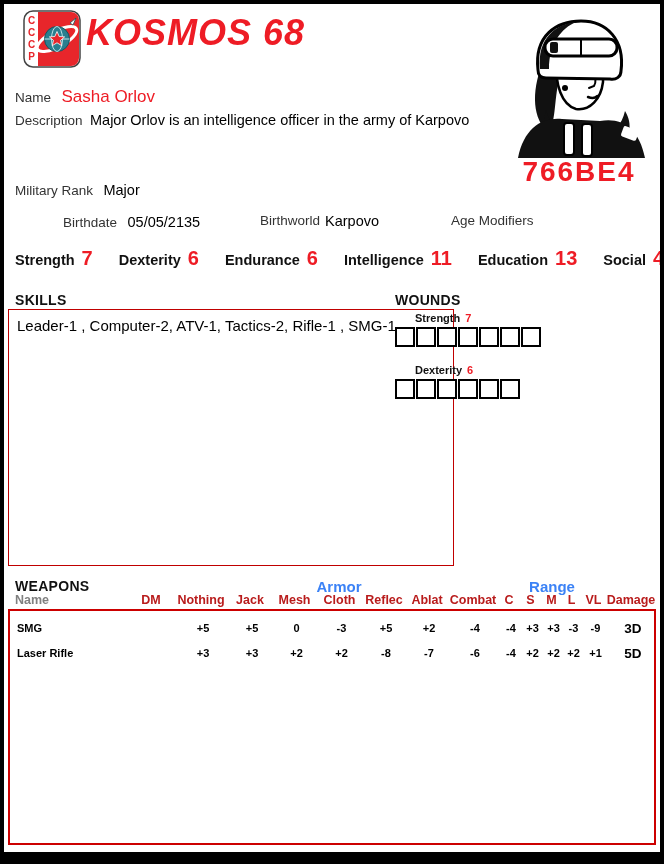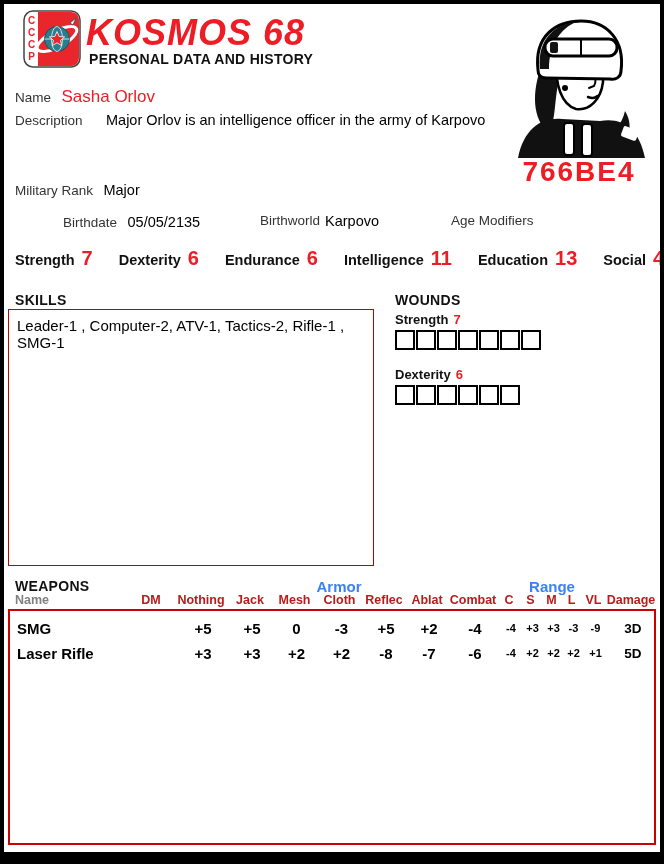--- a/index.html
+++ b/index.html
@@ -27,30 +27,30 @@
   .stats-row{display:flex;align-items:baseline;gap:26px;}
   .stat{display:flex;align-items:baseline;gap:7px;}
   .stat .s-lbl{font-weight:700;font-size:14.5px;color:#111;}
   .stat .s-val{font-size:20px;font-weight:600;}
   
   .sec-hdr{font:700 14px "Liberation Sans", sans-serif;color:#111;letter-spacing:.3px;}
   
   .skills-box{box-sizing:border-box;border:1px solid #c00000;}
   .skills-text{font-size:15px;padding:7px 8px;}
   
-  .track-label{font-weight:700;font-size:13px;color:#111;}
+  .track-label{font-weight:700;font-size:11px;color:#111;margin-left:20px;}
   .track-label .t-val{margin-left:5px;}
   .boxes{display:flex;gap:1px;margin-top:3px;}
   .wbox{width:16px;height:16px;border:2px solid #000;background:#fff;}
   .track{margin-bottom:17px;}
   
   .wgrid{display:grid;grid-template-columns:120px 46px 54px 44px 45px 45px 44px 42px 50px 22px 21px 21px 19px 25px 50px;width:648px;}
   .wcell{font-weight:700;font-size:12.5px;text-align:center;white-space:nowrap;color:#b91c1c;}
   .wcell.c0{text-align:left;padding-left:7px;color:#808080;}
-  .wrow .wcell{font-size:15px;color:#000;}
+  .wrow .wcell{font-size:11px;color:#000;}
   .wrow .wcell.c0{color:#000;}
   .wrow .wcell.rng{font-size:11px;}
   .wrow .wcell.c14{font-size:13.5px;}
   .wrow{line-height:25px;height:25px;}
   .weapons-box{box-sizing:border-box;border:2px solid #cc0000;}
   .grp-lbl{font-weight:700;font-size:15px;color:#3b82f6;text-align:center;}
   .red{color:#ee1c25;}
 </style>
 </head>
 <body>
@@ -70,21 +70,20 @@
       <ellipse cx="34" cy="29" rx="22" ry="8" fill="none" stroke="#ffffff" stroke-width="3" transform="rotate(-28 34 29)"></ellipse>
       <circle cx="34" cy="29" r="12.5" fill="#2a7f8f" stroke="#145560" stroke-width="1"></circle>
       <ellipse cx="34" cy="29" rx="5.5" ry="12.5" fill="none" stroke="#bfe3e8" stroke-width="1"></ellipse>
       <line x1="21.5" y1="29" x2="46.5" y2="29" stroke="#bfe3e8" stroke-width="1"></line>
       <path d="M34,21.5 l2.2,5 5.4,.4 -4.1,3.5 1.3,5.3 -4.8,-2.9 -4.8,2.9 1.3,-5.3 -4.1,-3.5 5.4,-.4 z" fill="#e8262b" stroke="#fff" stroke-width=".8"></path>
       <path d="M47,13 l6,-5 -3,7 z" fill="#ffffff" stroke="#145560" stroke-width=".8"></path>
     </svg>
   </div>
 
   <div class="abs title red" style="left:82px;top:8px;">KOSMOS 68</div>
-  <div class="abs subtitle" style="left:85px;top:47px;">PERSONAL DATA AND HISTORY</div>
 
   <div class="abs" style="left:500px;top:8px;width:150px;height:146px;">
     <svg width="150" height="146" viewBox="0 0 150 146">
       <path d="M38,52 C27,82 29,106 44,121 C52,112 50,88 55,68 Z" fill="#111"></path>
       <path d="M42,98 C48,122 72,132 96,126 C110,122 118,112 121,99 C129,112 127,127 112,135 L52,135 C42,127 38,112 42,98 Z" fill="#111"></path>
       <path d="M14,146 C20,116 38,105 58,107 L96,109 C118,105 135,116 141,146 Z" fill="#111"></path>
       <rect x="60" y="111" width="10" height="32" rx="3" fill="#fff" stroke="#000" stroke-width="2"></rect>
       <rect x="78" y="112" width="10" height="32" rx="3" fill="#fff" stroke="#000" stroke-width="2"></rect>
       <rect x="118" y="116" width="16" height="11" rx="2" fill="#fff" transform="rotate(20 126 121)"></rect>
       <path d="M52,46 C51,74 58,93 72,97 C86,99 97,87 99,70 L99,50 Z" fill="#fff" stroke="#000" stroke-width="2.5"></path>
@@ -101,21 +100,21 @@
     </svg>
   </div>
   <div class="abs upp red" style="left:500px;top:152px;width:150px;">766BE4</div>
 
   <div class="abs" style="left:11px;top:83px;">
     <span class="lbl">Name</span>
     <span class="val name-val red" style="margin-left:6px;margin-top:16px;">Sasha Orlov</span>
   </div>
   <div class="abs" style="left:11px;top:107px;">
     <span class="lbl">Description</span>
-    <span class="val" style="margin-left:19px;">Major Orlov is an intelligence officer in the army of Karpovo</span>
+    <span class="val" style="margin-left:3px;">Major Orlov is an intelligence officer in the army of Karpovo</span>
   </div>
 
   <div class="abs" style="left:11px;top:177px;">
     <span class="lbl">Military Rank</span>
     <span class="val" style="margin-left:6px;">Major</span>
   </div>
 
   <div class="abs" style="left:11px;top:209px;width:640px;margin-left:48px;">
     <span class="lbl">Birthdate</span>
     <span class="val" style="margin-left:6px;">05/05/2135</span>
@@ -145,21 +144,21 @@
         <span class="s-lbl">Education</span>
         <span class="s-val red">13</span>
       </div>
       <div class="stat">
         <span class="s-lbl">Social</span>
         <span class="s-val red">4</span>
       </div>
     </div>
 
   <div class="abs sec-hdr" style="left:11px;top:288px;">SKILLS</div>
-  <div class="abs skills-box" style="left:4px;top:305px;width:366px;height:257px;">
+  <div class="abs skills-box" style="left:4px;top:305px;width:446px;height:257px;">
     <div class="skills-text">Leader-1 , Computer-2, ATV-1, Tactics-2, Rifle-1 , SMG-1</div>
   </div>
 
   <div class="abs sec-hdr" style="left:391px;top:288px;">WOUNDS</div>
   <div class="abs" style="left:391px;top:308px;">
       <div class="track">
         <div class="track-label"><span>Strength</span><span class="t-val red">7</span></div>
         <div class="boxes">
           <div class="wbox"></div>
           <div class="wbox"></div>

